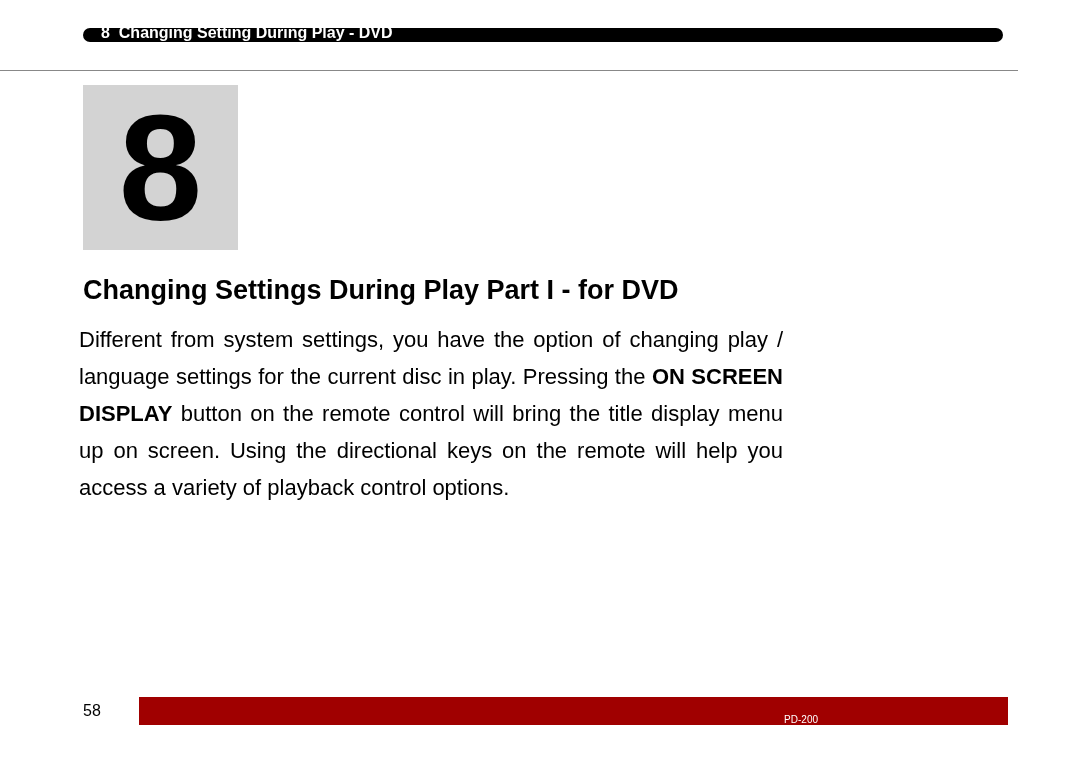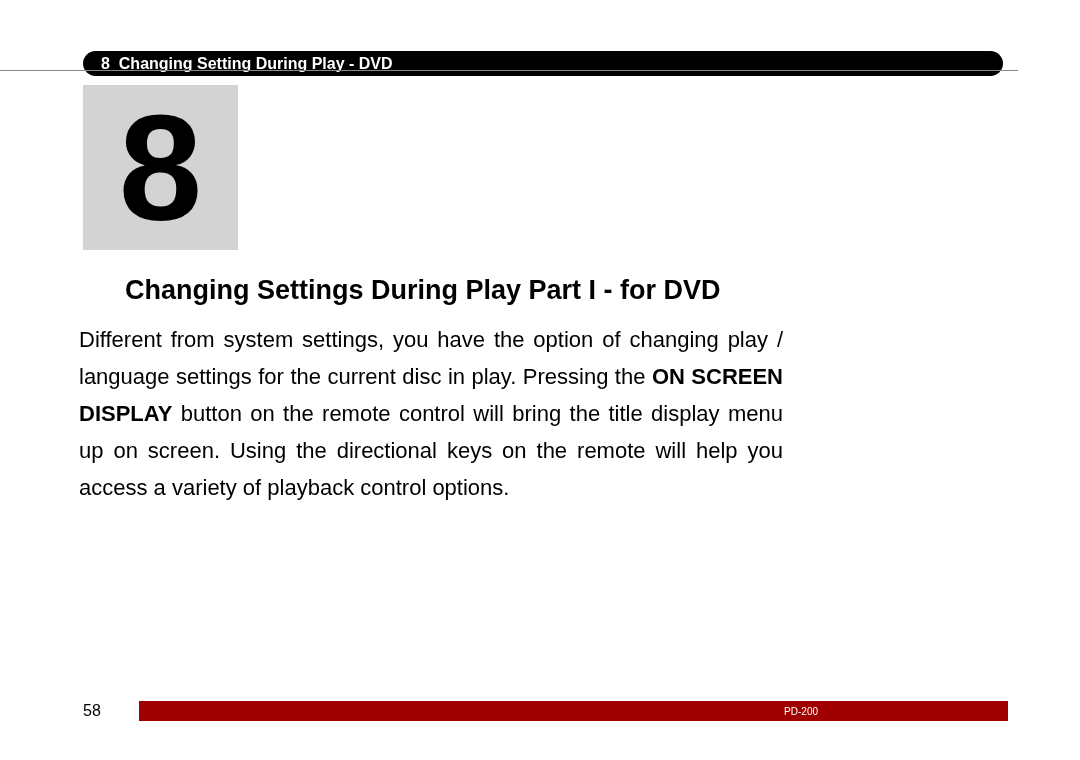--- a/index.html
+++ b/index.html
@@ -9,28 +9,28 @@
     }
     body {
       width: 1080px;
       height: 760px;
       background: #fff;
       font-family: Arial, Helvetica, sans-serif;
       position: relative;
     }
     .header-pill {
       position: absolute;
-      top: 51px;
+      top: 28px;
       left: 83px;
       width: 920px;
-      height: 25px;
+      height: 14px;
       background: #000;
       border-radius: 14px;
       display: flex;
-      align-items: center;
+      align-items: flex-end;
       padding-left: 18px;
     }
     .header-text {
       color: #fff;
       font-size: 16px;
       font-weight: bold;
     }
     .header-rule {
       position: absolute;
       top: 70px;
@@ -56,21 +56,20 @@
       color: #000;
       line-height: 1;
     }
     .main-heading {
       position: absolute;
       top: 275px;
       left: 83px;
       font-size: 27px;
       font-weight: bold;
       color: #000;
-      margin-left: 42px;
     }
     .body-text {
       position: absolute;
       top: 322px;
       left: 79px;
       width: 704px;
       font-size: 22px;
       color: #000;
       line-height: 1.68;
       text-align: justify;
@@ -89,24 +88,24 @@
       gap: 16px;
     }
     .page-number {
       width: 40px;
       font-size: 16px;
       color: #000;
       font-weight: normal;
     }
     .footer-red {
       flex: 1;
-      height: 20px;
+      height: 28px;
       background: #a00000;
       display: flex;
-      align-items: center;
+      align-items: flex-end;
       justify-content: flex-end;
       padding-right: 190px;
     }
     .footer-model {
       color: #fff;
       font-size: 10px;
     }
   </style>
 </head>
 <body>

